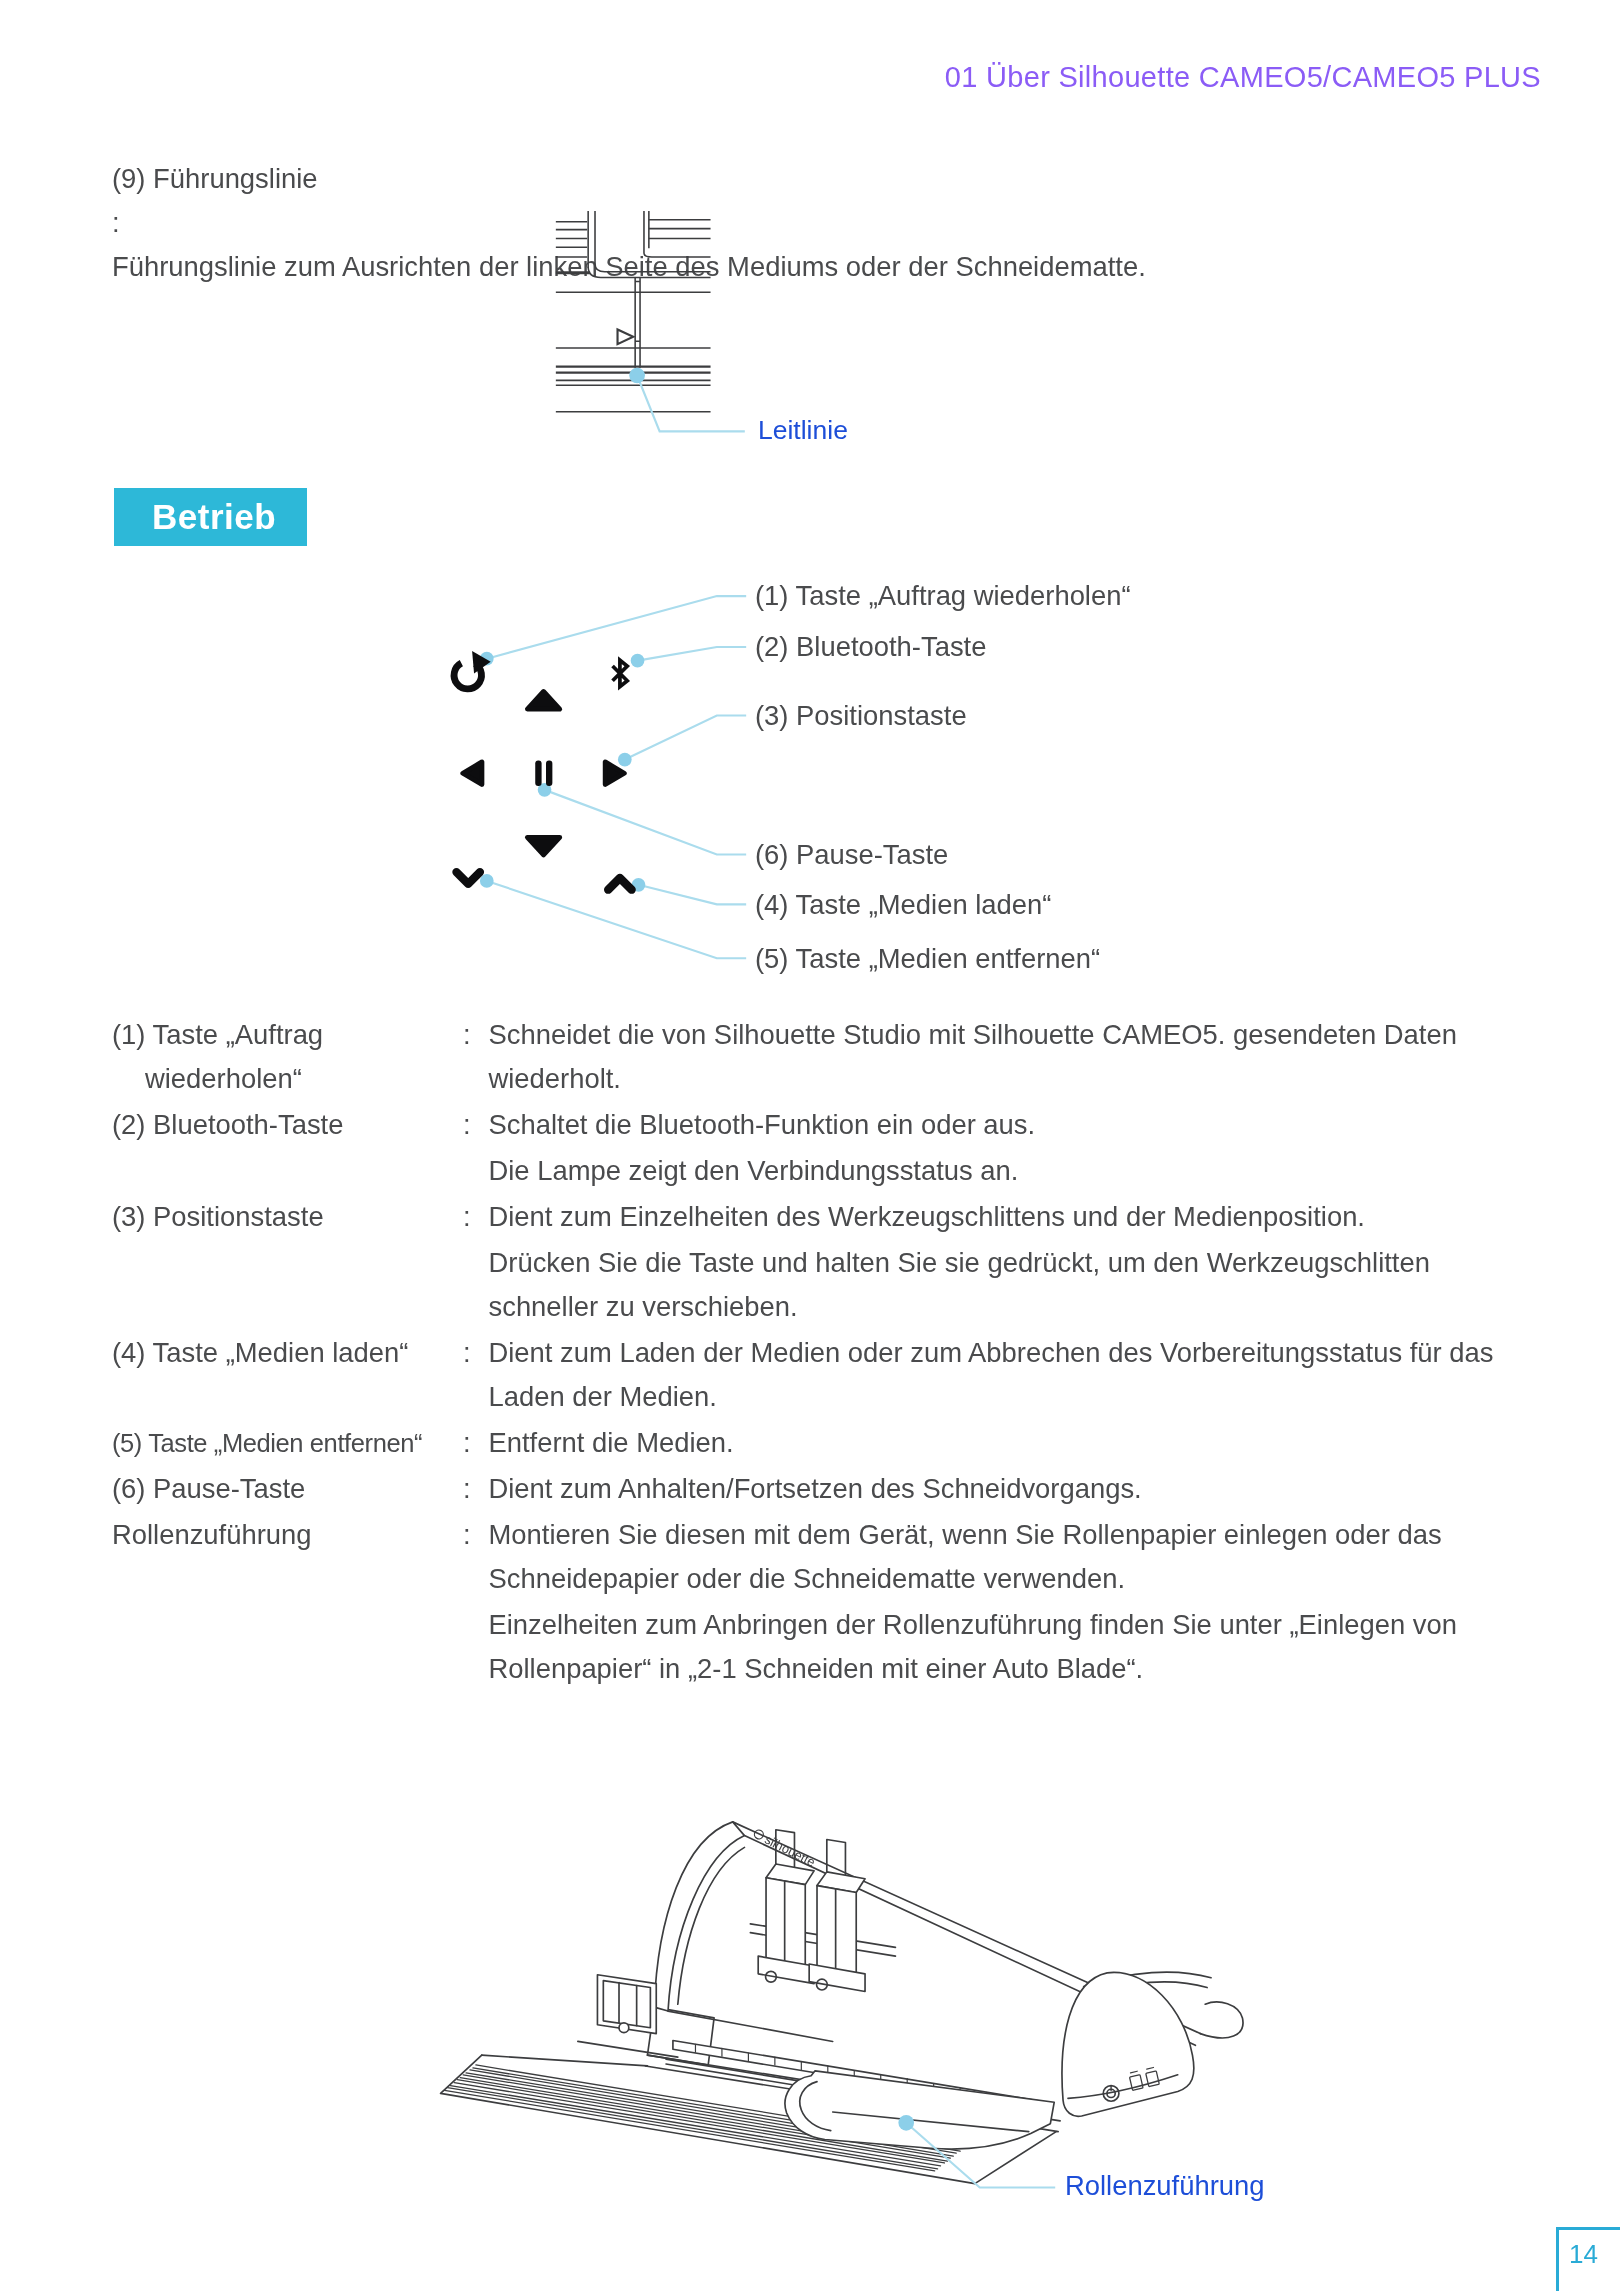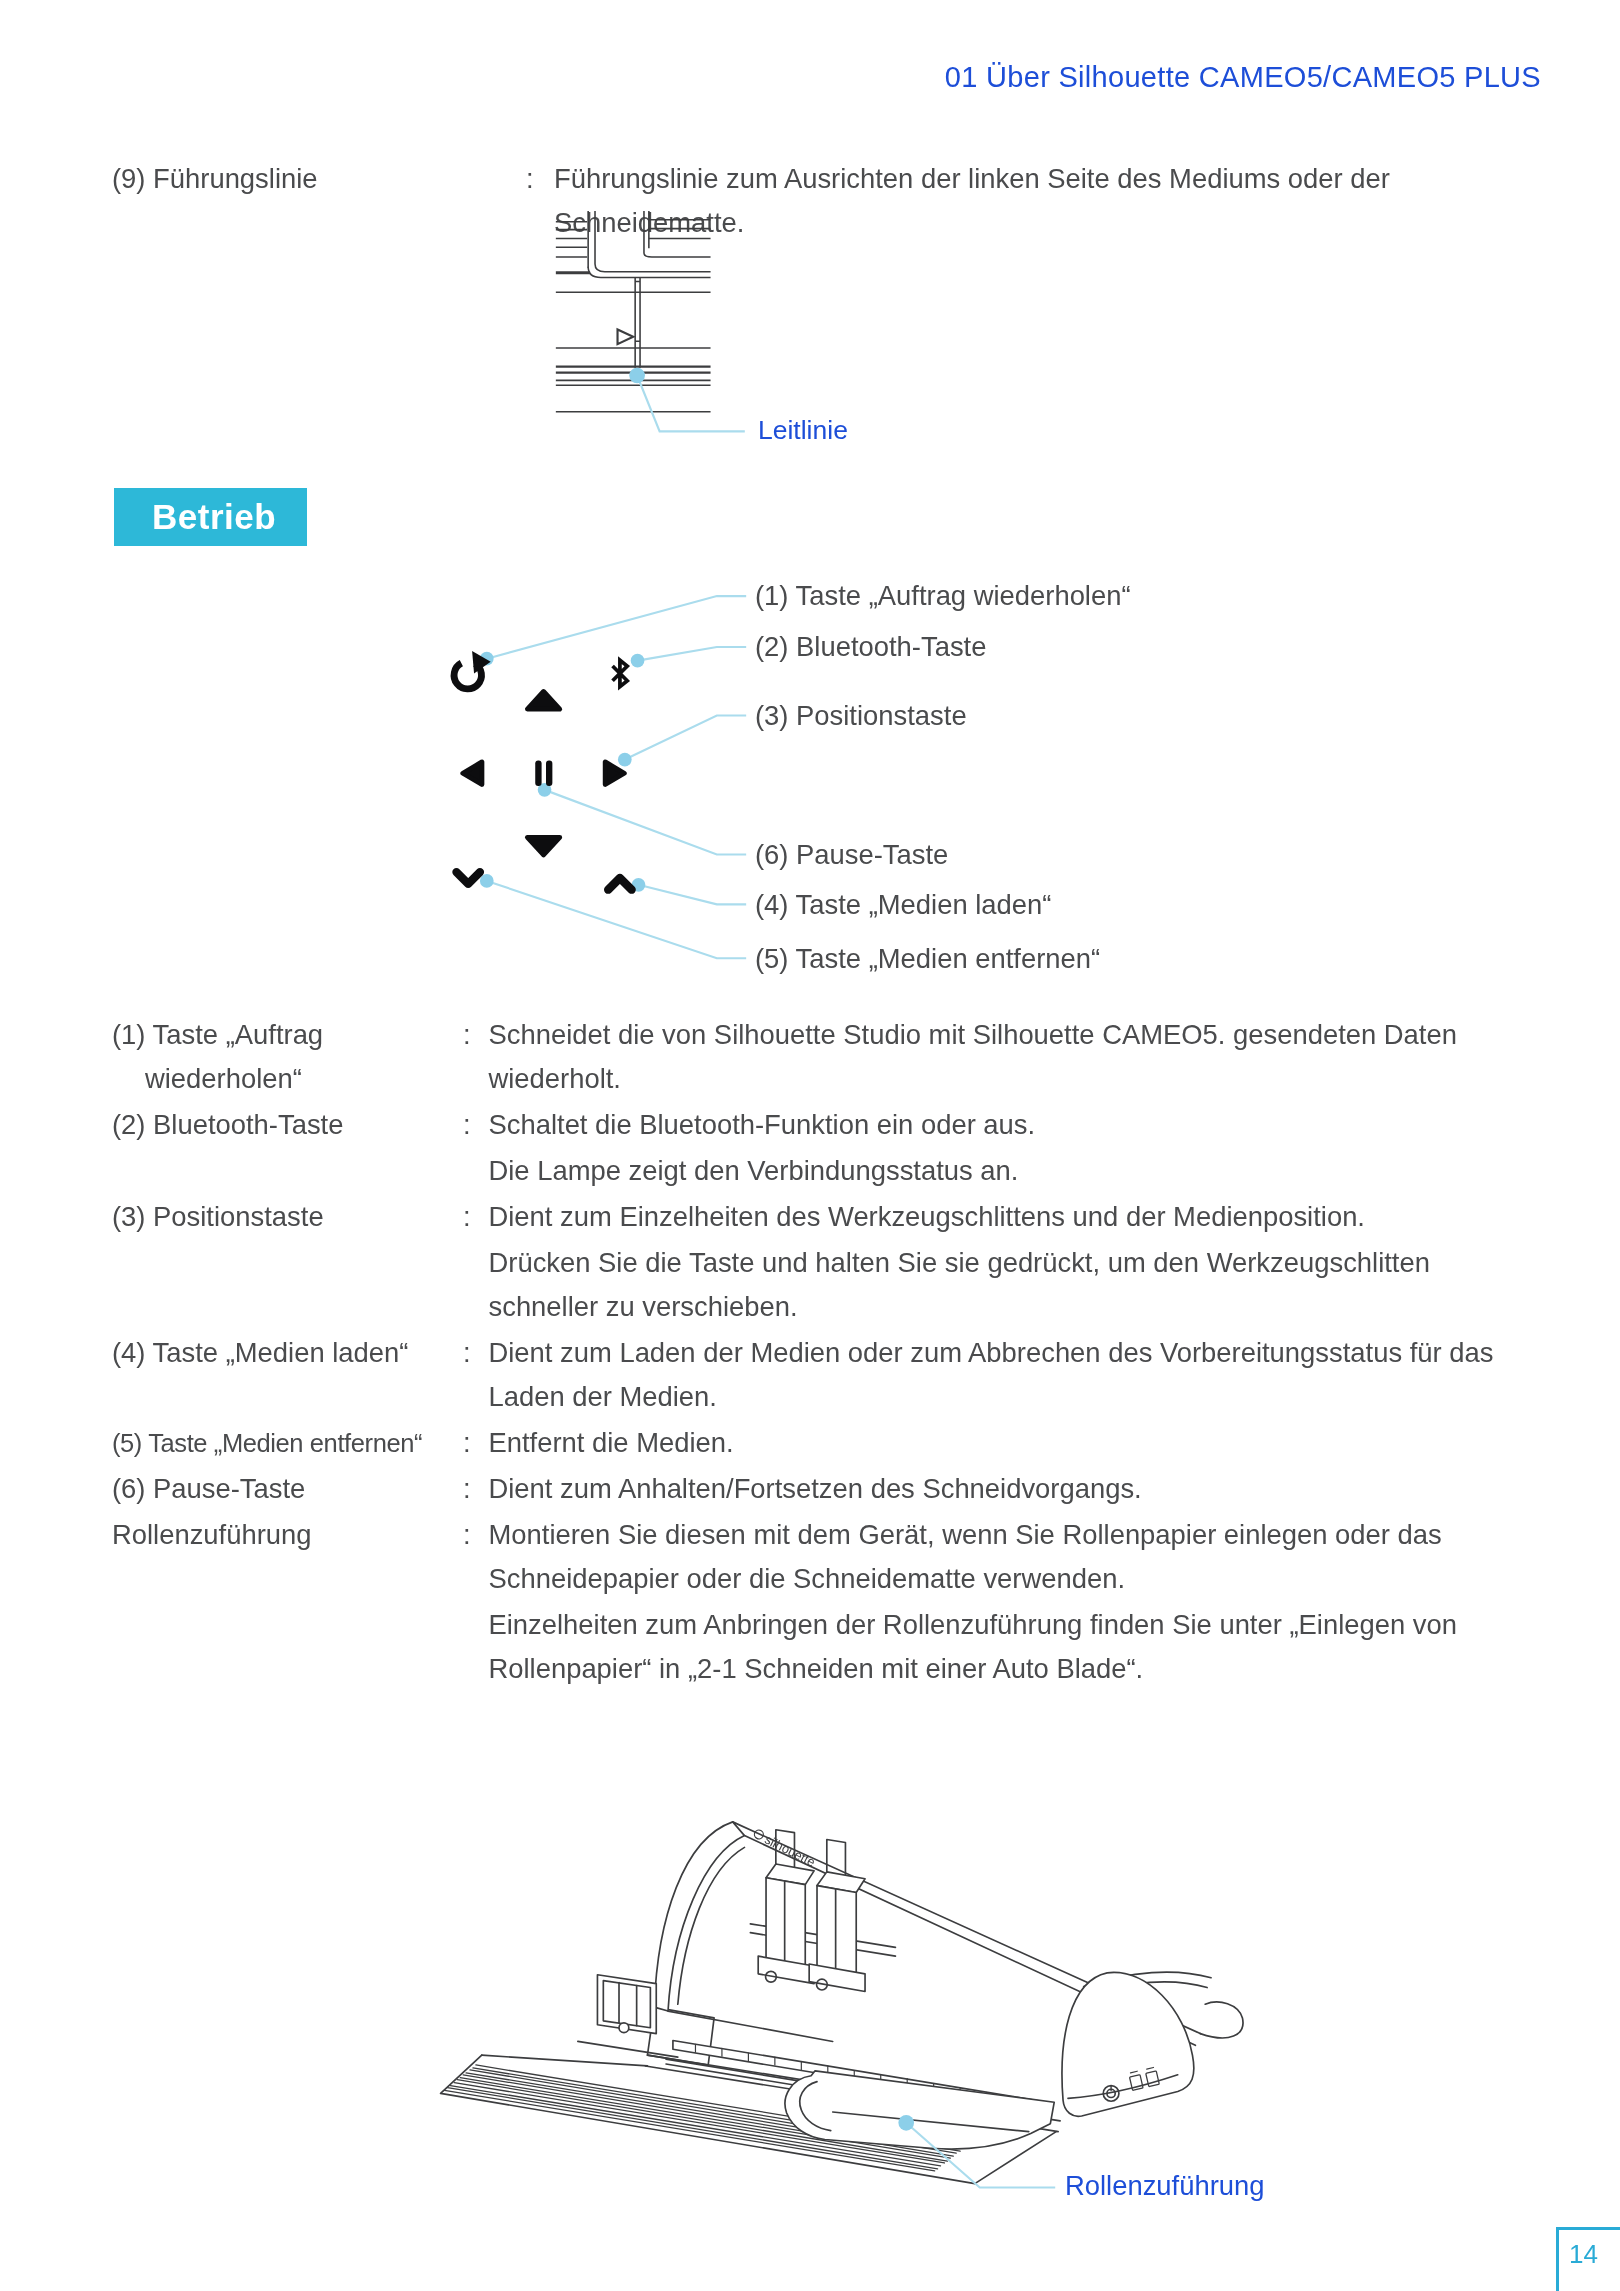--- a/index.html
+++ b/index.html
@@ -1,30 +1,30 @@
 <!DOCTYPE html>
 <html><head>
 <meta charset="utf-8">
 <style>
   html,body{margin:0;padding:0;background:#ffffff;}
   #page{
     position:relative;width:1620px;height:2292px;background:#ffffff;overflow:hidden;
     font-family:"Liberation Sans","DejaVu Sans",sans-serif;color:#4a4b4d;
   }
   
-  .doc-header{position:absolute;top:61px;right:79px;font-size:29px;color:#1d4ed8;letter-spacing:0.3px;}
+  .doc-header{position:absolute;top:61px;right:79px;font-size:29px;color:#8b5cf6;letter-spacing:0.3px;}
   
   .defrow{display:flex;align-items:flex-start;font-size:27.4px;line-height:44px;color:#4a4b4d;}
   .defrow .term{width:351px;box-sizing:border-box;padding-left:33px;text-indent:-33px;flex:0 0 auto;}
   .defrow .term.condensed{font-size:25.5px;letter-spacing:-0.4px;}
   .defrow .colon{width:25.5px;flex:0 0 auto;text-align:left;}
   .defrow .desc{flex:1 1 auto;}
   .defrow .desc p{margin:0 0 2px 0;}
   
-  #row9{position:absolute;left:112px;top:157px;width:1431px;}
+  #row9{position:absolute;left:112px;top:157px;width:1431px;flex-direction:column;}
   #row9 .term{width:414px;padding-left:0;text-indent:0;}
   #row9 .colon{width:28px;}
   
   .section-badge{
     position:absolute;left:114px;top:488px;width:193px;height:58px;background:#2db8d8;
     color:#ffffff;font-size:35px;font-weight:bold;line-height:58px;padding-left:38px;
     box-sizing:border-box;letter-spacing:0.5px;
   }
   
   .diagram{position:absolute;}

